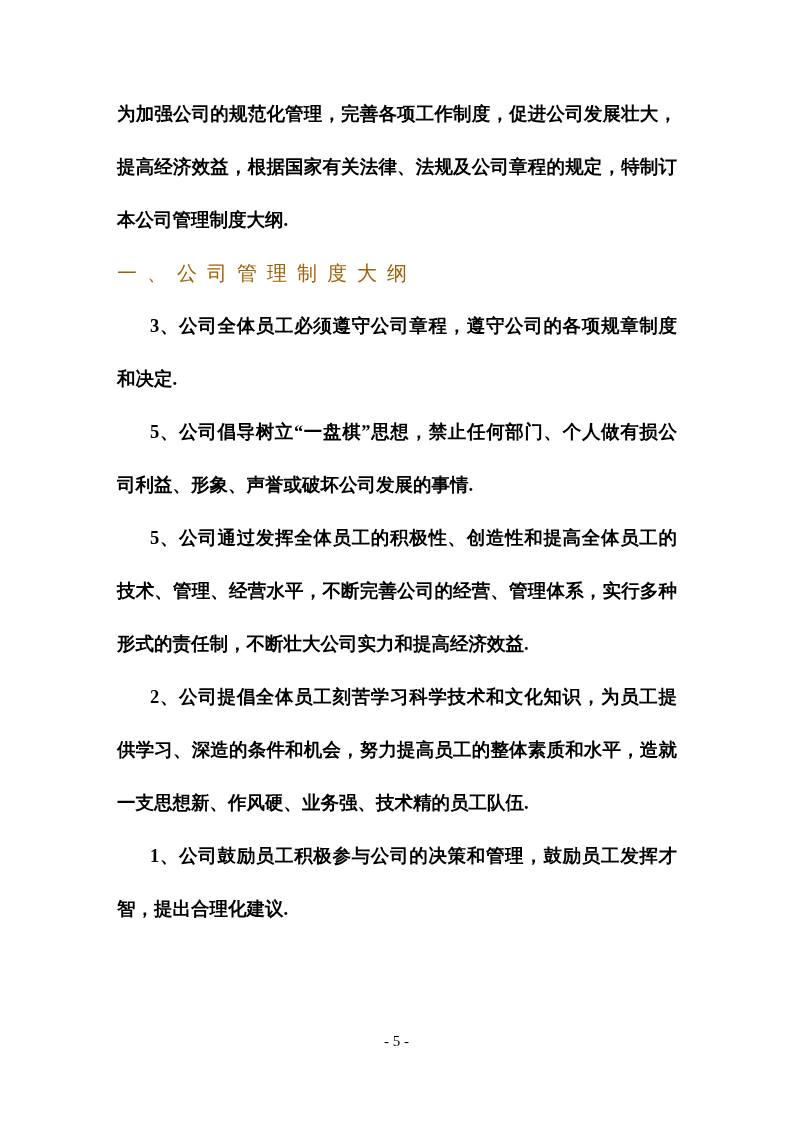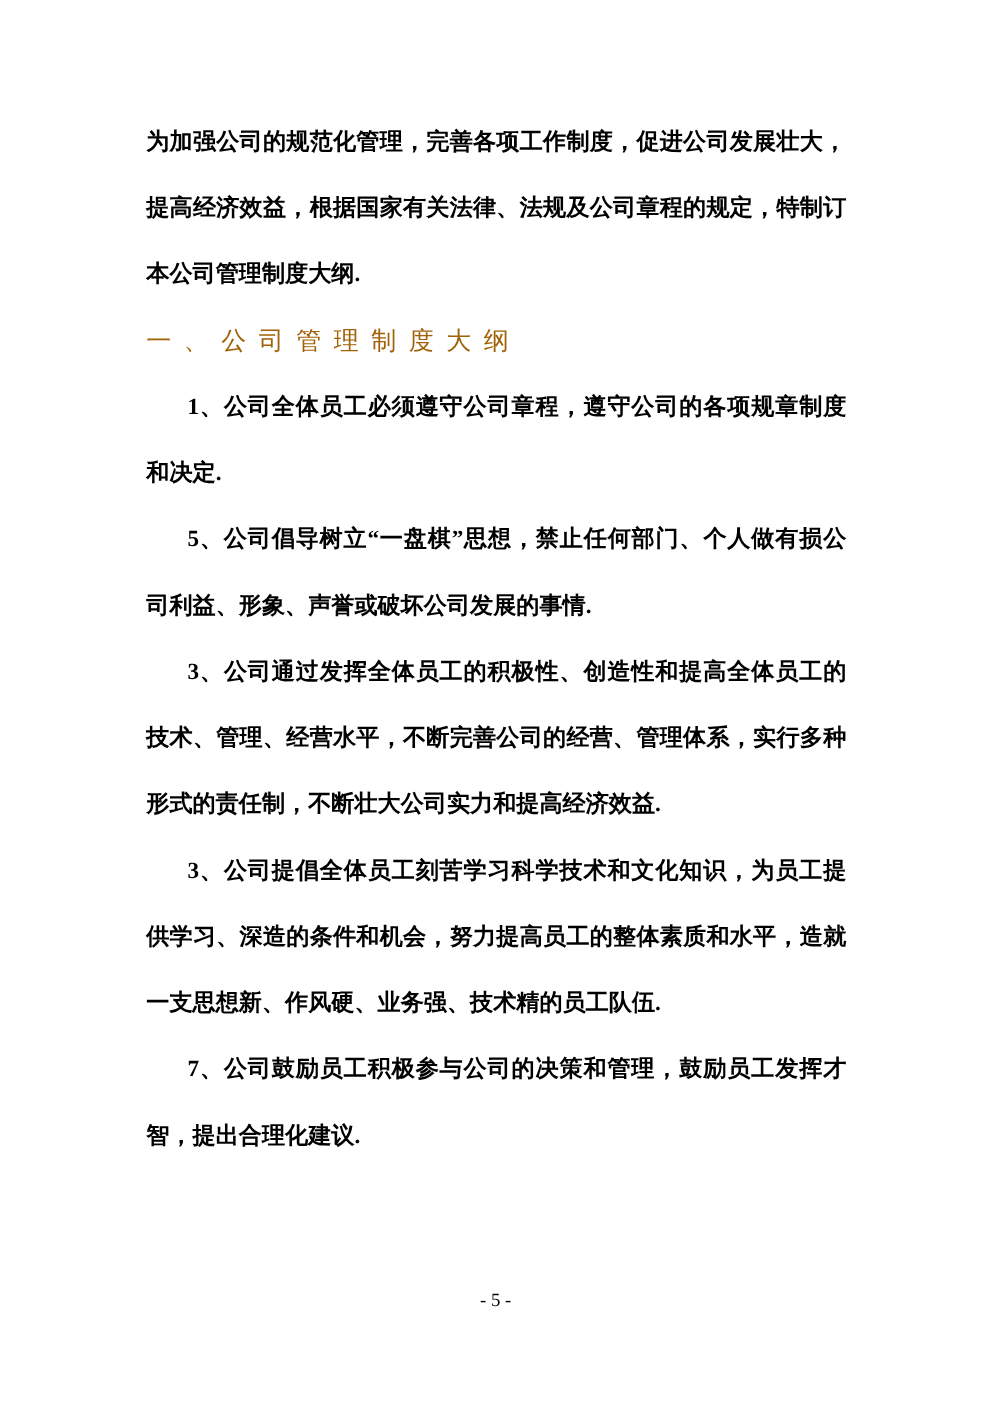--- a/index.html
+++ b/index.html
@@ -56,20 +56,20 @@
     color: #000000;
   }
 </style>
 </head>
 <body>
 
 <div class="page">
   <div class="content">
     <p class="para intro">为加强公司的规范化管理，完善各项工作制度，促进公司发展壮大，提高经济效益，根据国家有关法律、法规及公司章程的规定，特制订本公司管理制度大纲.</p>
     <h1 class="heading">一、公司管理制度大纲</h1>
-    <p class="para item">1、公司全体员工必须遵守公司章程，遵守公司的各项规章制度和决定.</p>
+    <p class="para item">3、公司全体员工必须遵守公司章程，遵守公司的各项规章制度和决定.</p>
     <p class="para item">5、公司倡导树立“一盘棋”思想，禁止任何部门、个人做有损公司利益、形象、声誉或破坏公司发展的事情.</p>
-    <p class="para item">3、公司通过发挥全体员工的积极性、创造性和提高全体员工的技术、管理、经营水平，不断完善公司的经营、管理体系，实行多种形式的责任制，不断壮大公司实力和提高经济效益.</p>
-    <p class="para item">3、公司提倡全体员工刻苦学习科学技术和文化知识，为员工提供学习、深造的条件和机会，努力提高员工的整体素质和水平，造就一支思想新、作风硬、业务强、技术精的员工队伍.</p>
-    <p class="para item">7、公司鼓励员工积极参与公司的决策和管理，鼓励员工发挥才智，提出合理化建议.</p>
+    <p class="para item">5、公司通过发挥全体员工的积极性、创造性和提高全体员工的技术、管理、经营水平，不断完善公司的经营、管理体系，实行多种形式的责任制，不断壮大公司实力和提高经济效益.</p>
+    <p class="para item">2、公司提倡全体员工刻苦学习科学技术和文化知识，为员工提供学习、深造的条件和机会，努力提高员工的整体素质和水平，造就一支思想新、作风硬、业务强、技术精的员工队伍.</p>
+    <p class="para item">1、公司鼓励员工积极参与公司的决策和管理，鼓励员工发挥才智，提出合理化建议.</p>
   </div>
   <div class="footer">- 5 -</div>
 </div>
 
 </body></html>

